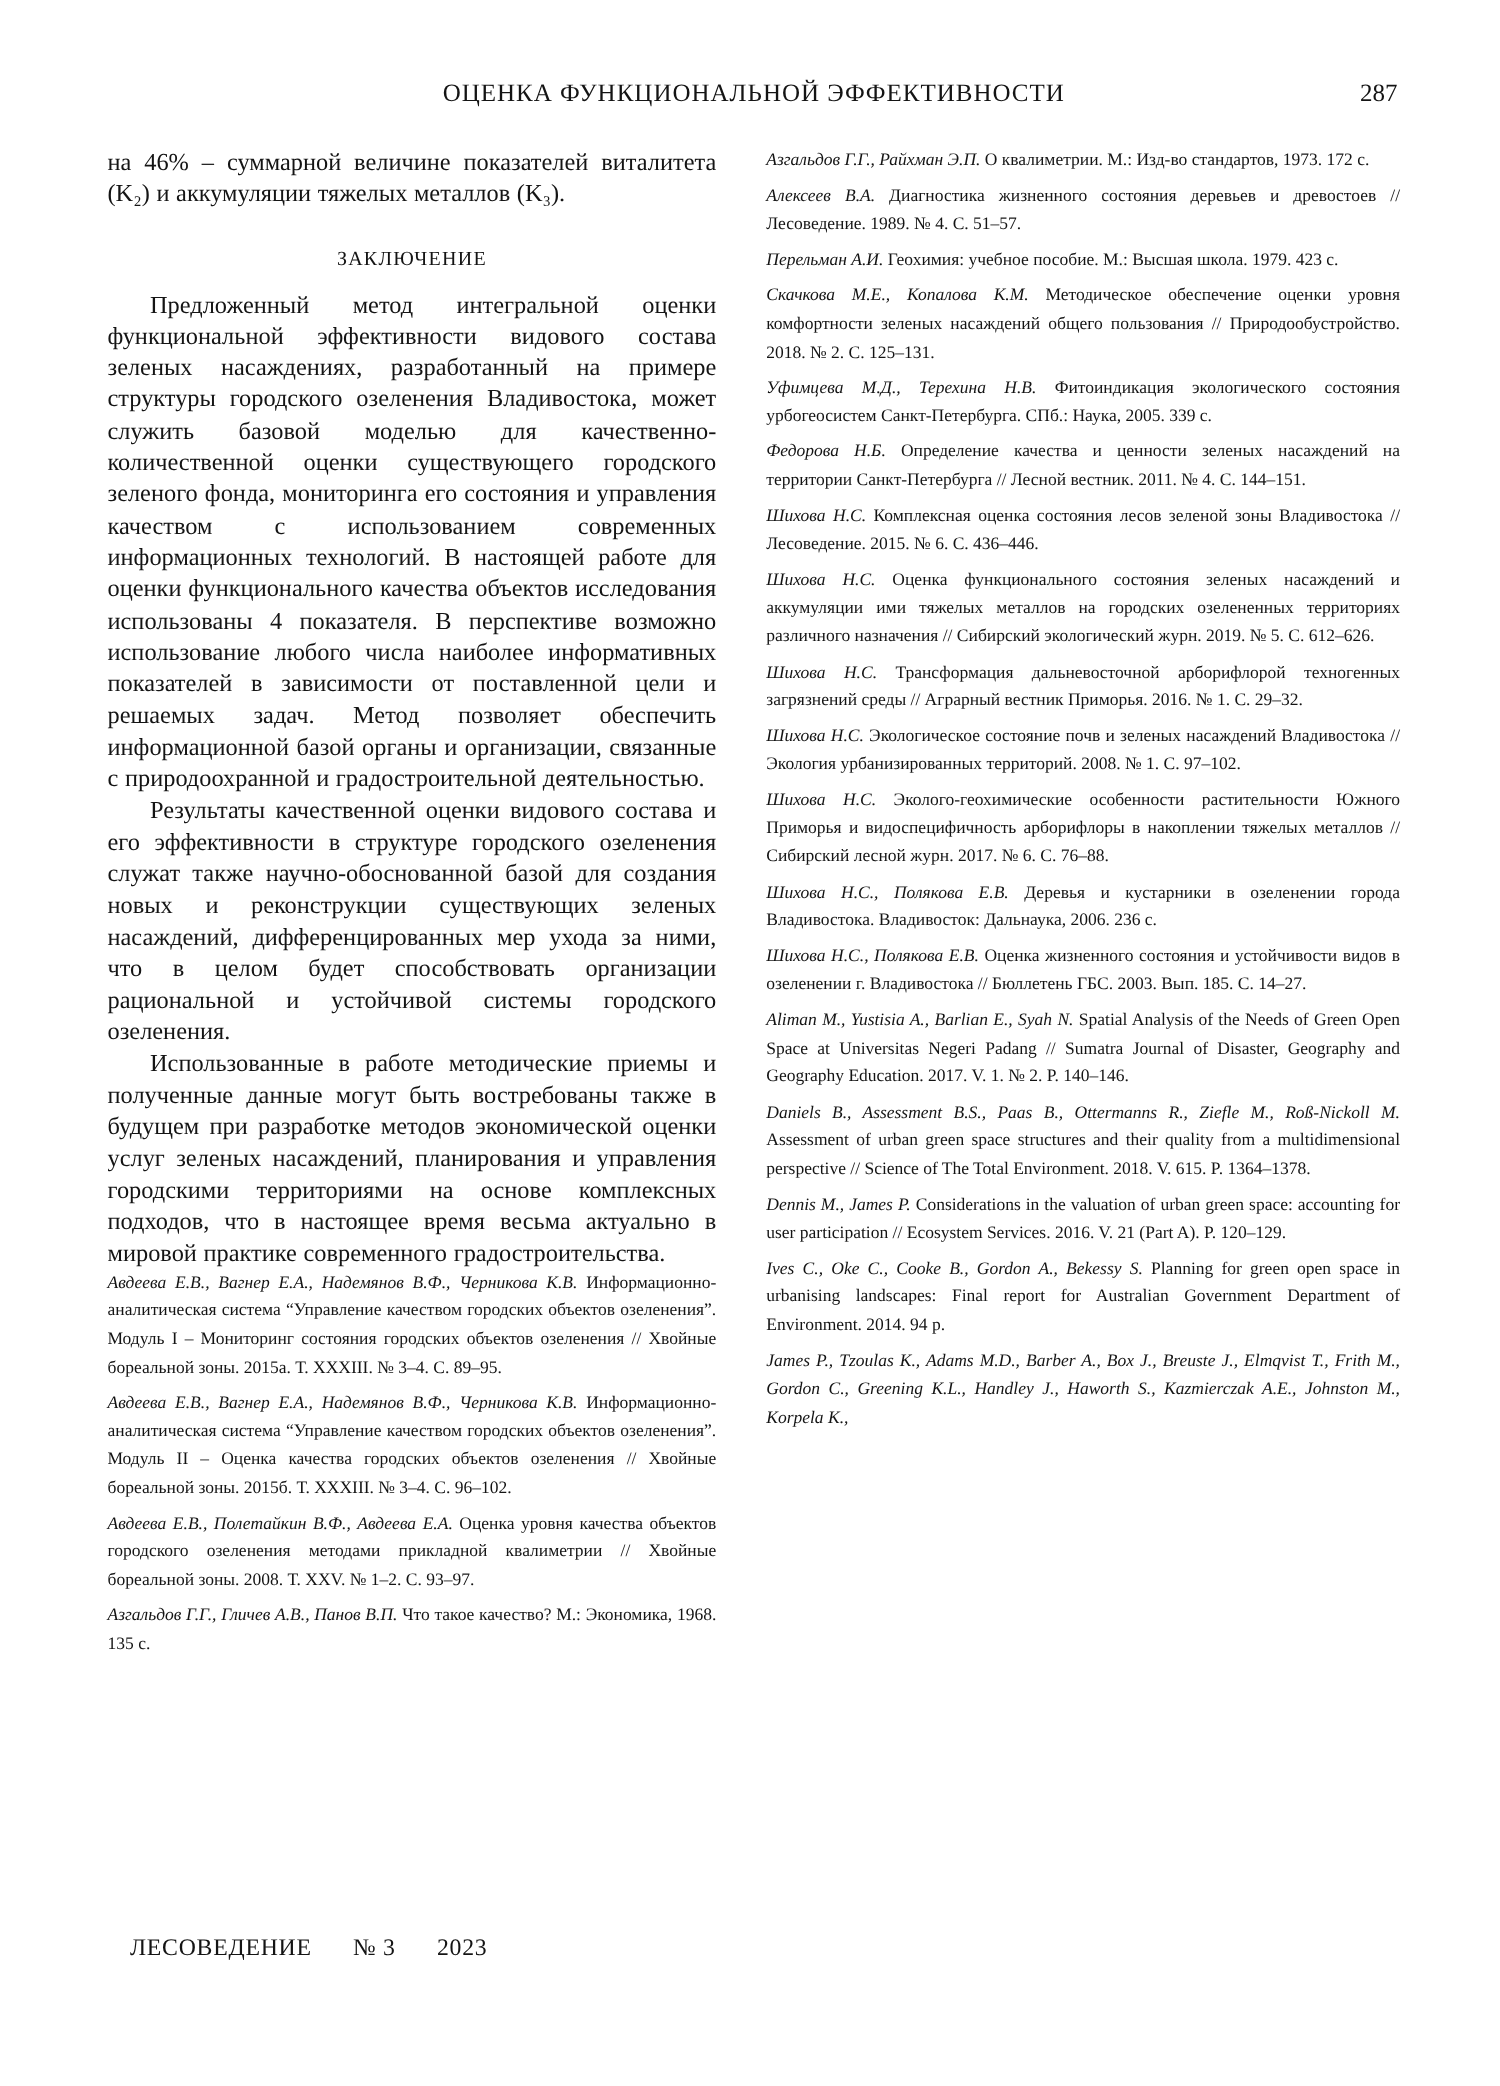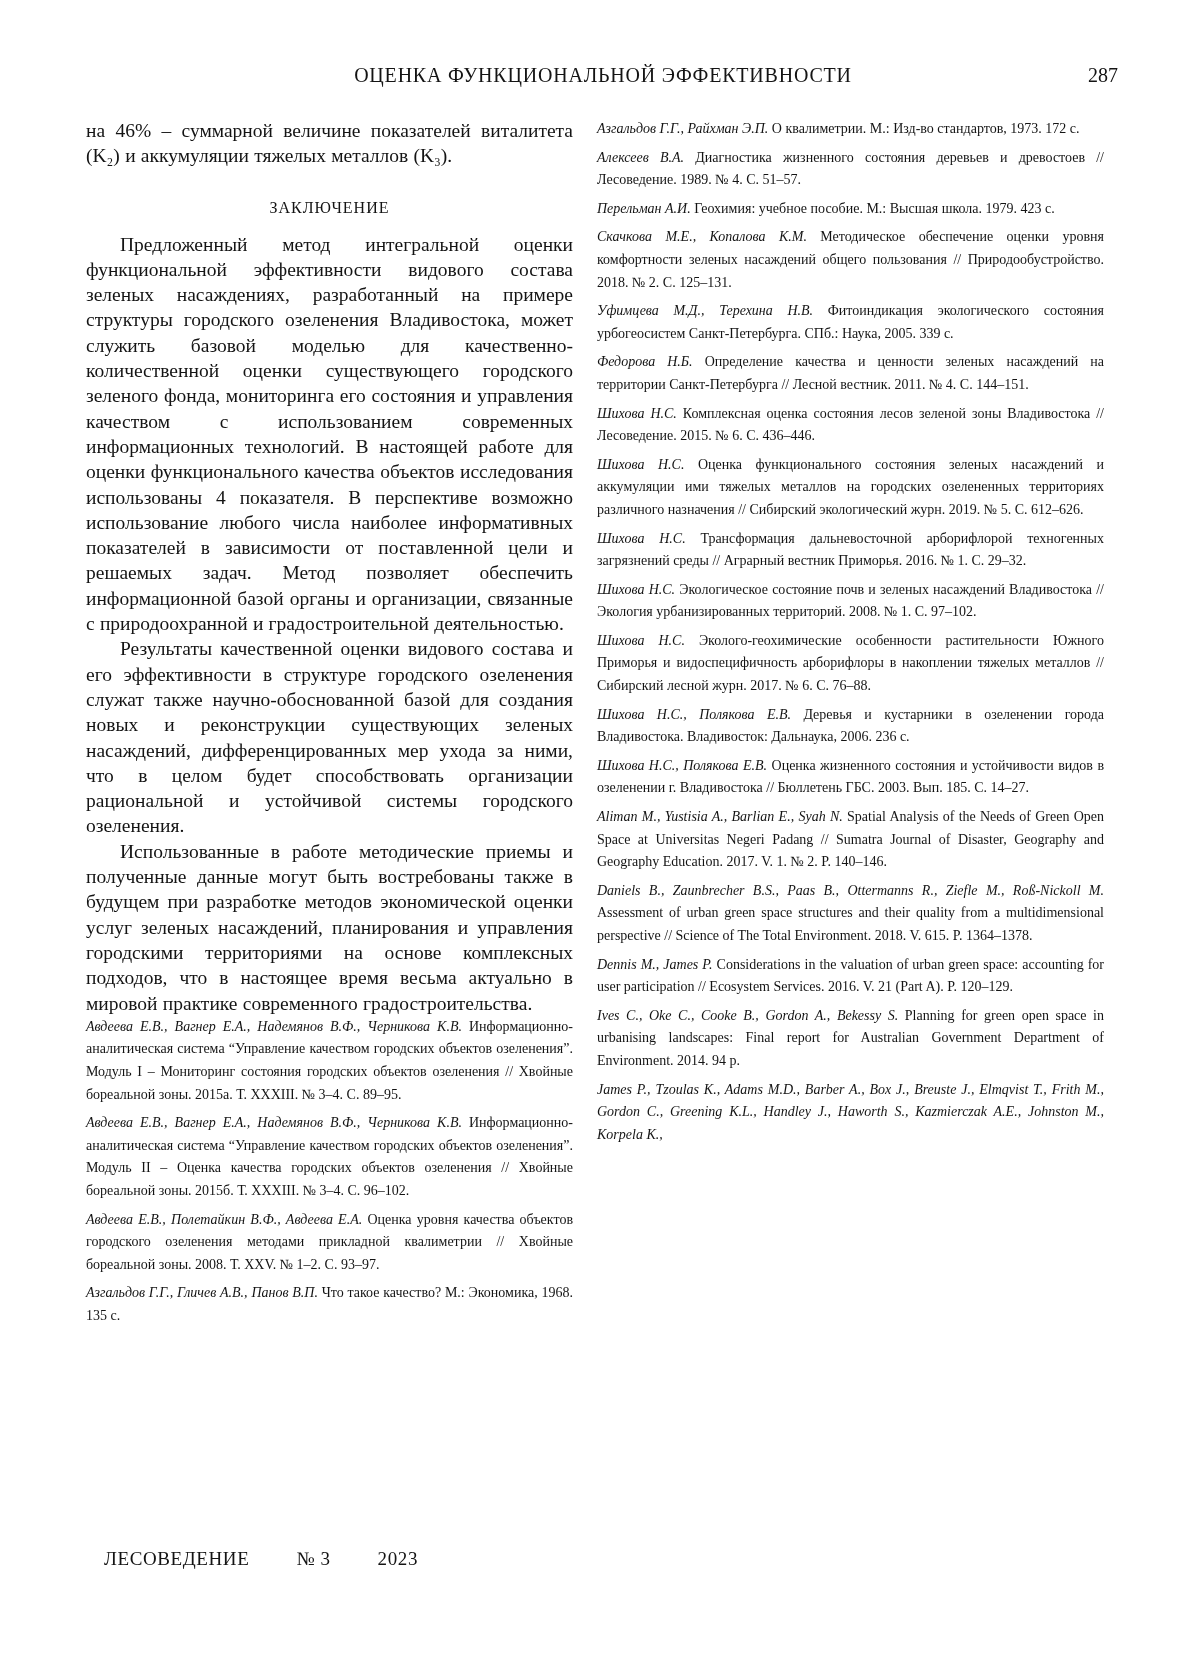--- a/index.html
+++ b/index.html
@@ -13,21 +13,21 @@
   .page { position:absolute; inset:0; padding:64px 80px 0 86px; }
 
   .running-head {
     position:relative; height:28px; margin-bottom:26px;
     font-size:20px; letter-spacing:0.8px; text-align:center;
   }
   .running-head .page-num {
     position:absolute; right:2px; top:0; letter-spacing:0;
   }
 
-  .columns { display:flex; gap:24px; align-items:flex-start; }
+  .columns { display:flex; gap:40px; align-items:flex-start; }
   .col-left  { width:487px; }
   .col-right { width:507px; }
 
   p.body {
     font-size:19.5px; line-height:25.3px; text-align:justify;
     text-indent:34px; hyphens:auto; word-spacing:0.4px;
   }
   p.body.noindent { text-indent:0; }
 
   h2.section {
@@ -37,21 +37,21 @@
   h2.section.lit { margin:27px 0 13px 0; letter-spacing:0.4px; }
 
   .ref {
     font-size:14px; line-height:22.6px; text-align:justify;
     margin-bottom:6px; hyphens:auto;
   }
   .ref .authors { font-style:italic; }
 
   .journal-footer {
     position:absolute; left:104px; top:1548px;
-    display:flex; gap:47px; font-size:19px; letter-spacing:0.6px;
+    display:flex; gap:33px; font-size:19px; letter-spacing:0.6px;
     white-space:nowrap;
   }
 </style>
 </head>
 <body>
 
 <div class="page">
 
   <div class="running-head">
     <span>ОЦЕНКА ФУНКЦИОНАЛЬНОЙ ЭФФЕКТИВНОСТИ</span>
@@ -112,21 +112,21 @@
           <p class="ref"><span class="authors">Шихова Н.С.</span> <span>Экологическое состояние почв и зеленых насаждений Владивостока // Экология урбанизированных территорий. 2008. № 1. С. 97–102.</span></p>
 
           <p class="ref"><span class="authors">Шихова Н.С.</span> <span>Эколого-геохимические особенности растительности Южного Приморья и видоспецифичность арборифлоры в накоплении тяжелых металлов // Сибирский лесной журн. 2017. № 6. С. 76–88.</span></p>
 
           <p class="ref"><span class="authors">Шихова Н.С., Полякова Е.В.</span> <span>Деревья и кустарники в озеленении города Владивостока. Владивосток: Дальнаука, 2006. 236 с.</span></p>
 
           <p class="ref"><span class="authors">Шихова Н.С., Полякова Е.В.</span> <span>Оценка жизненного состояния и устойчивости видов в озеленении г. Владивостока // Бюллетень ГБС. 2003. Вып. 185. С. 14–27.</span></p>
 
           <p class="ref"><span class="authors">Aliman M., Yustisia A., Barlian E., Syah N.</span> <span>Spatial Analysis of the Needs of Green Open Space at Universitas Negeri Padang // Sumatra Journal of Disaster, Geography and Geography Education. 2017. V. 1. № 2. P. 140–146.</span></p>
 
-          <p class="ref"><span class="authors">Daniels B., Zaunbrecher B.S., Paas B., Ottermanns R., Ziefle M., Roß-Nickoll M.</span> <span>Assessment of urban green space structures and their quality from a multidimensional perspective // Science of The Total Environment. 2018. V. 615. P. 1364–1378.</span></p>
+          <p class="ref"><span class="authors">Daniels B., Assessment B.S., Paas B., Ottermanns R., Ziefle M., Roß-Nickoll M.</span> <span>Assessment of urban green space structures and their quality from a multidimensional perspective // Science of The Total Environment. 2018. V. 615. P. 1364–1378.</span></p>
 
           <p class="ref"><span class="authors">Dennis M., James P.</span> <span>Considerations in the valuation of urban green space: accounting for user participation // Ecosystem Services. 2016. V. 21 (Part A). P. 120–129.</span></p>
 
           <p class="ref"><span class="authors">Ives C., Oke C., Cooke B., Gordon A., Bekessy S.</span> <span>Planning for green open space in urbanising landscapes: Final report for Australian Government Department of Environment. 2014. 94 p.</span></p>
 
           <p class="ref"><span class="authors">James P., Tzoulas K., Adams M.D., Barber A., Box J., Breuste J., Elmqvist T., Frith M., Gordon C., Greening K.L., Handley J., Haworth S., Kazmierczak A.E., Johnston M., Korpela K.,</span> <span></span></p>
         </div>
     </div>
 
   </div>

